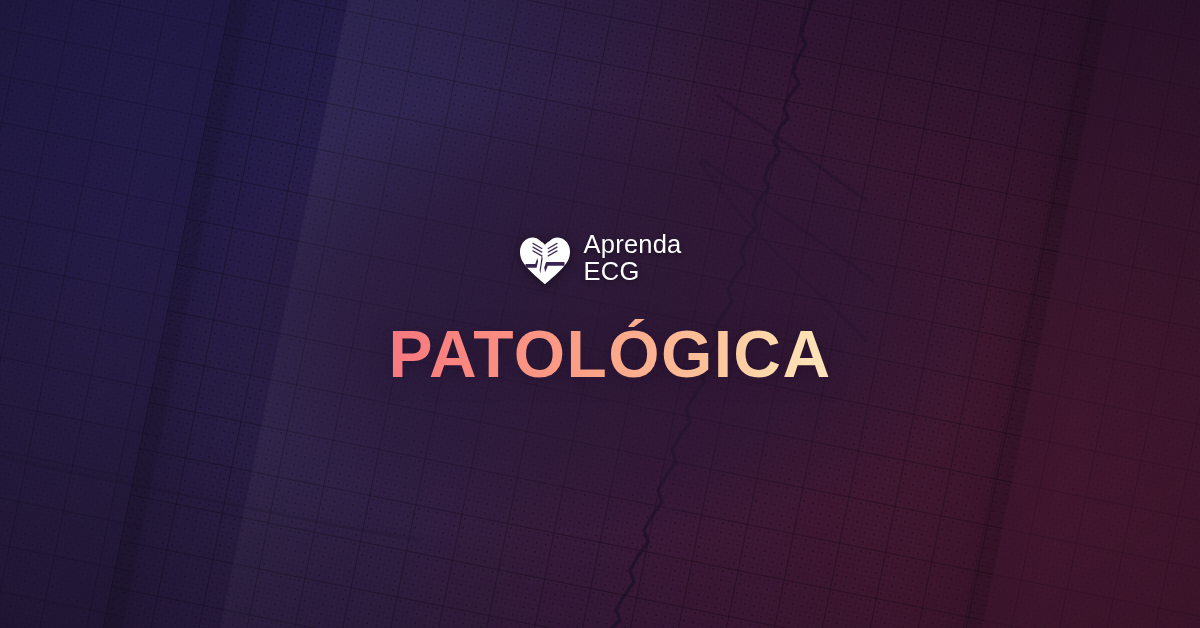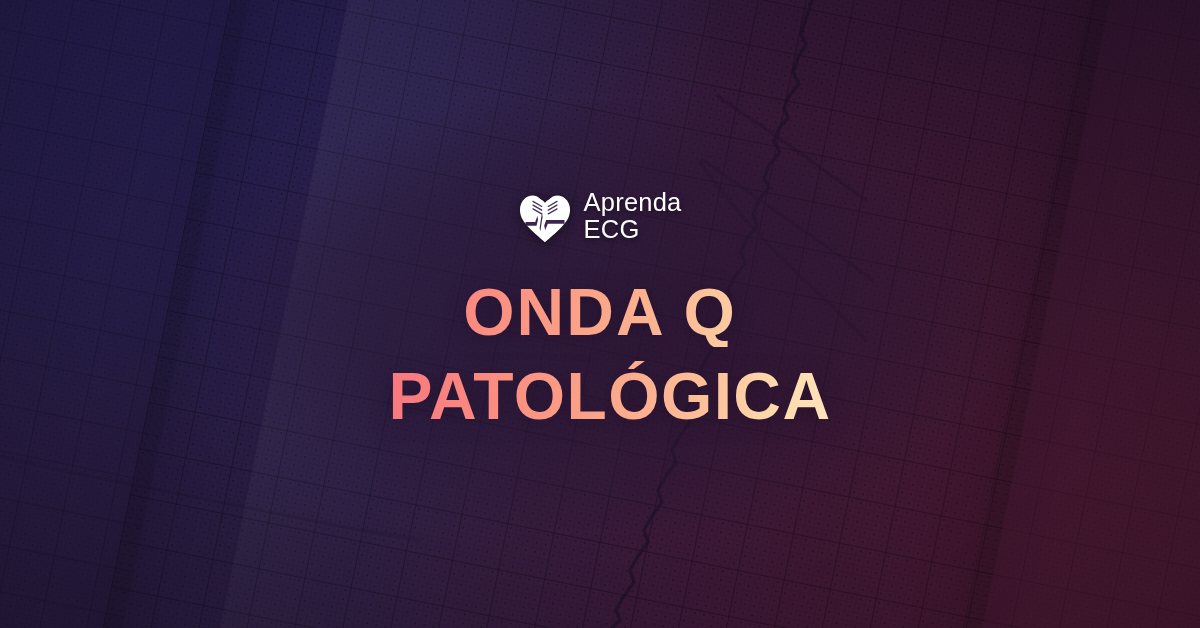--- a/index.html
+++ b/index.html
@@ -302,18 +302,17 @@
         <path d="M8.0 40.5 L20.0 40.5 L22.6 33.0 L25.4 48.2 L28.2 28.6 L31.0 45.0 L33.4 38.0 L56.0 38.0
                  L56.0 42.6 L35.4 42.6 L32.2 50.6 L29.0 34.0 L26.2 52.0 L23.4 37.2 L21.6 45.0 L8.0 45.0 Z" fill="#3a2550"></path>
       </svg>
       <div class="logo-words">
         <span>Aprenda</span>
         <span>ECG</span>
       </div>
     </div>
 
     <h1 class="headline">
-      <span class="line line-1">ONDA Q</span>
       <span class="line line-2">PATOLÓGICA</span>
     </h1>
 
   </div>
 </div>
 
 </body></html>

